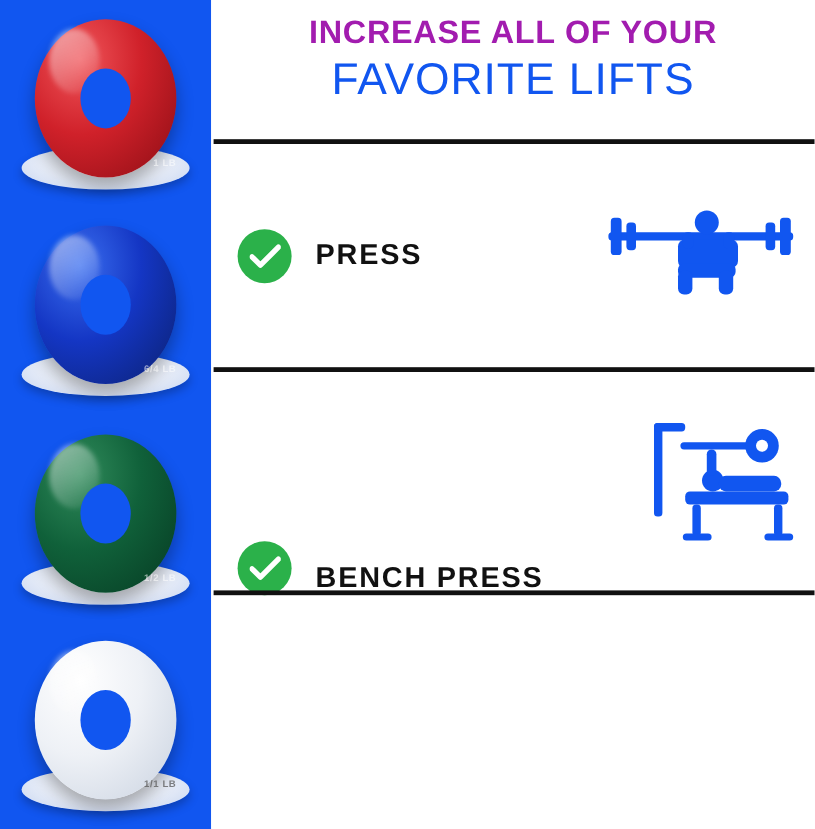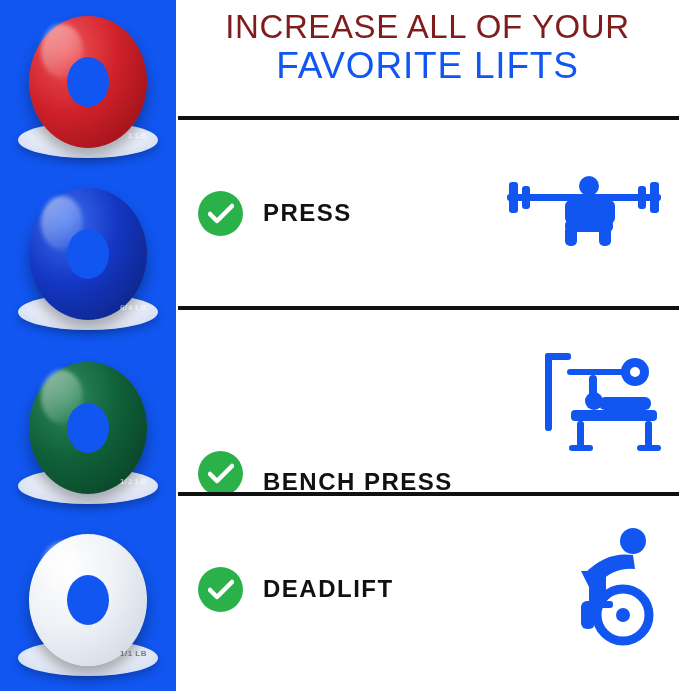--- a/index.html
+++ b/index.html
@@ -119,24 +119,24 @@
     position: absolute;
     left: 0;
     top: 0;
     width: 503px;
     height: 116px;
     text-align: center;
     padding-top: 10px;
     box-sizing: border-box;
   }
   .headline .line1 {
-    font-size: 33px;
-    font-weight: normal;
+    font-size: 27px;
+    font-weight: bold;
     letter-spacing: 0.6px;
-    color: #7f1d1d;
+    color: #a21caf;
     line-height: 34px;
     white-space: nowrap;
   }
   .headline .line2 {
     font-size: 37px;
     font-weight: normal;
     letter-spacing: 0.8px;
     color: #1156f0;
     line-height: 44px;
     white-space: nowrap;
@@ -316,44 +316,15 @@
             <rect x="108" y="74" width="7" height="26" rx="3"></rect>
             <rect x="32" y="98" width="24" height="6" rx="3"></rect>
             <rect x="100" y="98" width="24" height="6" rx="3"></rect>
           </g>
         </svg>
       </div>
     </div>
 
     <div class="divider d2"></div>
 
-    <div class="row r2">
-      <div class="check">
-        <svg width="26" height="22" viewBox="0 0 26 22" aria-hidden="true">
-          <polyline points="2,11 9,18 24,3" fill="none" stroke="#ffffff" stroke-width="4.5" stroke-linecap="round" stroke-linejoin="round"></polyline>
-        </svg>
-      </div>
-      <div class="row-label">DEADLIFT</div>
-      <div class="pictogram">
-        <svg width="104" height="120" viewBox="0 0 104 120" aria-hidden="true">
-          <g fill="#1156f0">
-
-            <circle cx="72" cy="14" r="13"></circle>
-
-            <path d="M24 46 q22 -22 48 -18 l2 14 q-22 -2 -38 16 z"></path>
-
-            <path d="M20 44 h16 a8 8 0 0 1 8 8 v22 a8 8 0 0 1 -16 0 v-14 z"></path>
-
-            <rect x="20" y="74" width="14" height="28" rx="6"></rect>
-
-            <rect x="36" y="46" width="9" height="30" rx="4"></rect>
-
-            <circle cx="62" cy="88" r="26" fill="none" stroke="#1156f0" stroke-width="9"></circle>
-            <circle cx="62" cy="88" r="7"></circle>
-
-            <rect x="30" y="74" width="22" height="7" rx="3"></rect>
-          </g>
-        </svg>
-      </div>
-    </div>
 
   </div>
 </div>
 
 </body></html>

